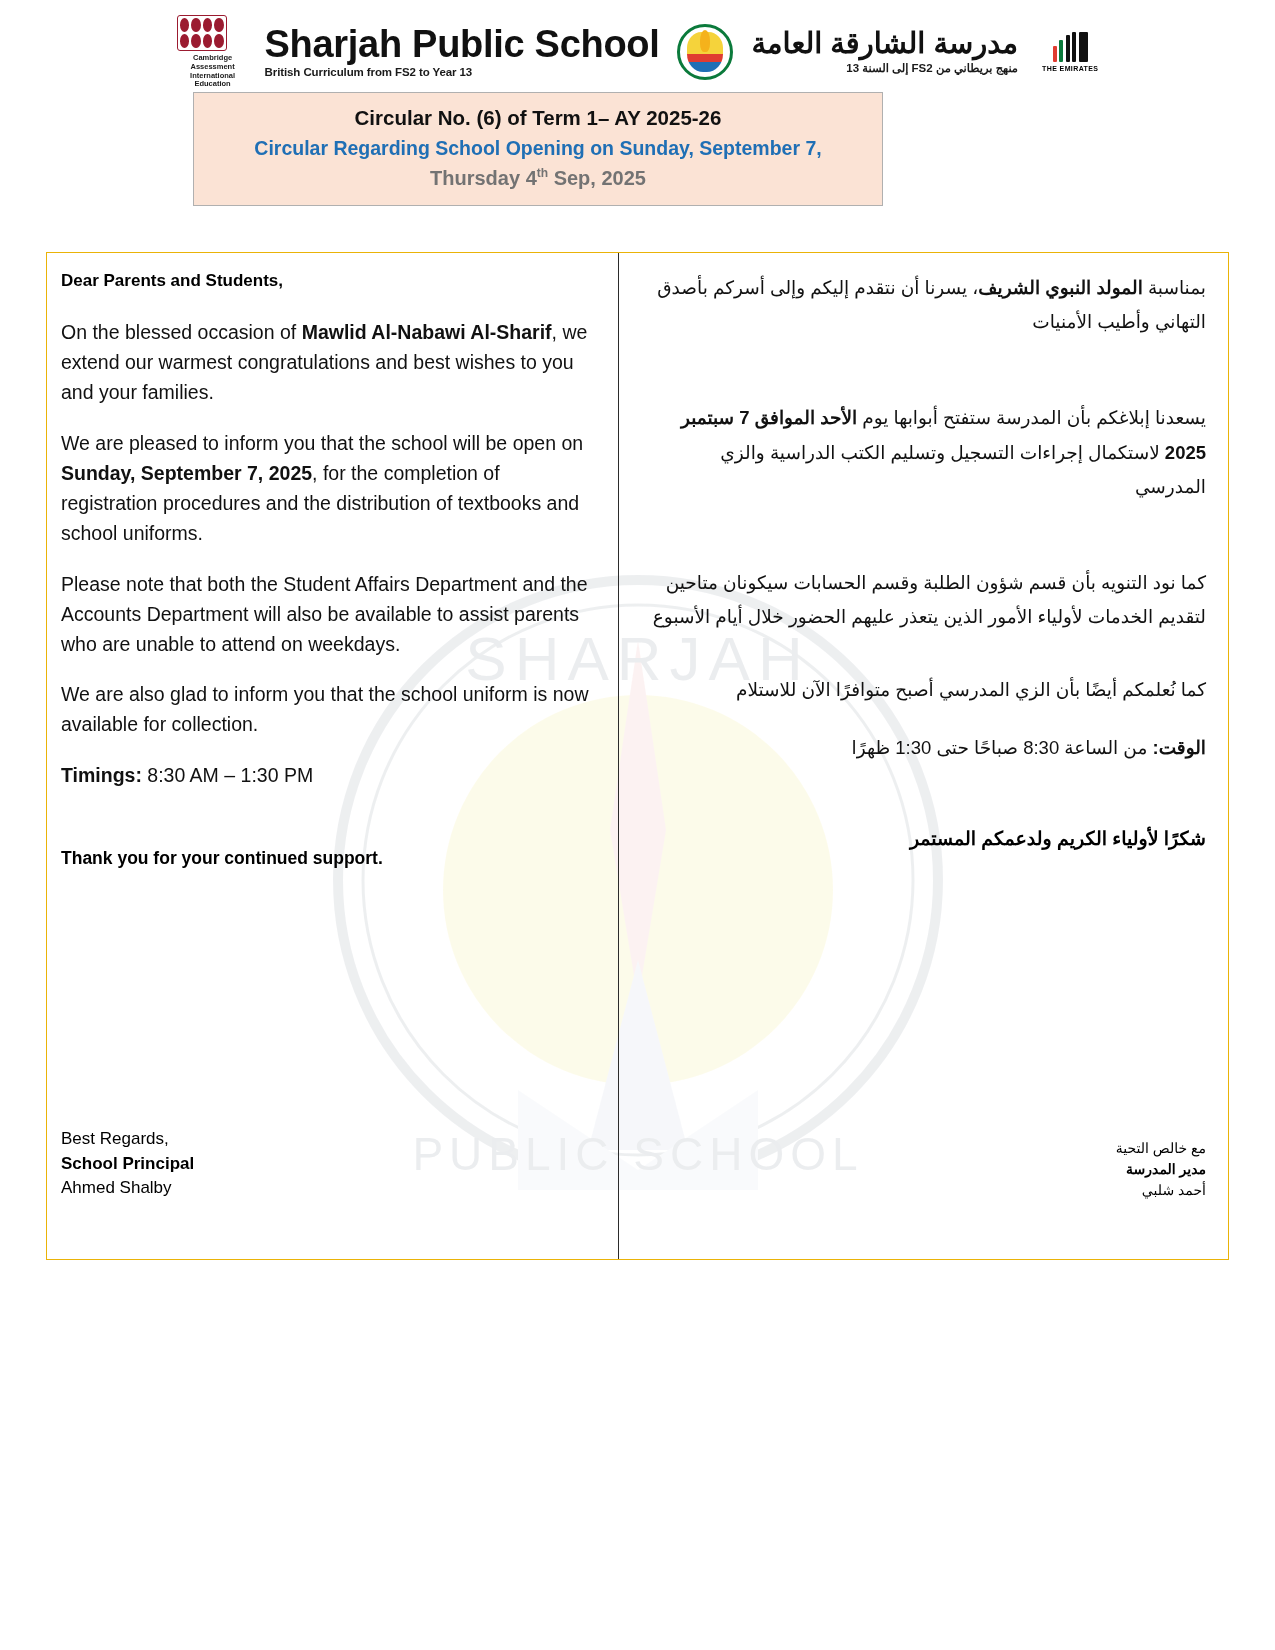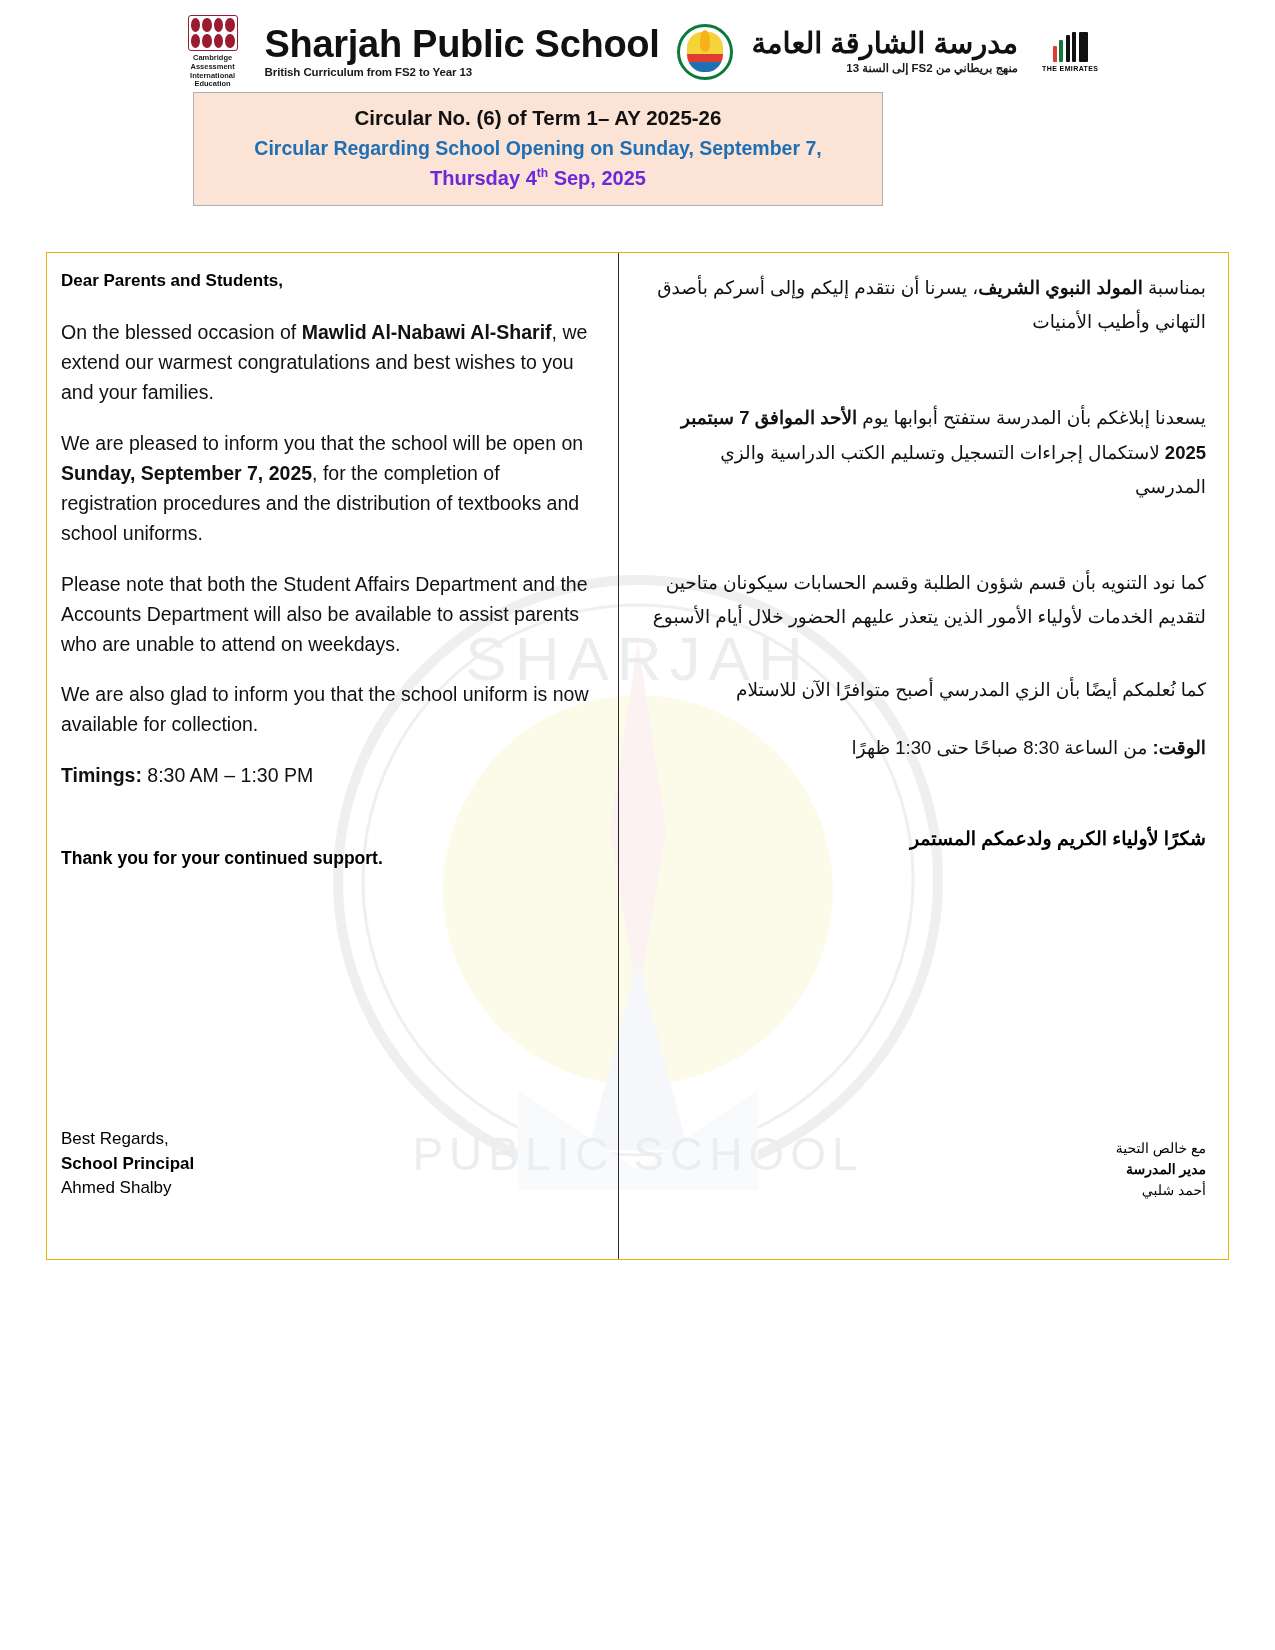--- a/index.html
+++ b/index.html
@@ -23,21 +23,21 @@
     display: flex;
     align-items: center;
     justify-content: center;
     gap: 10px;
     padding-top: 8px;
   }
   .cambridge-logo {
     width: 72px;
     display: flex;
     flex-direction: column;
-    align-items: center;
+    align-items: flex-start;
     margin-right: 6px;
   }
   .cambridge-shield {
     width: 50px;
     height: 36px;
     border: 1.5px solid #9b1b30;
     border-radius: 3px;
     display: grid;
     grid-template-columns: repeat(4, 1fr);
     grid-template-rows: repeat(2, 1fr);
@@ -169,21 +169,21 @@
   }
   .title-line-2 {
     font-size: 19.5px;
     font-weight: bold;
     color: #1f6fb5;
     line-height: 1.5;
   }
   .title-line-3 {
     font-size: 20px;
     font-weight: bold;
-    color: #6d28d9;
+    color: #737373;
     line-height: 1.5;
   }
   .title-line-3 sup { font-size: 12px; }
 
   
   .watermark {
     position: absolute;
     left: 50%;
     top: 880px;
     transform: translate(-50%, -50%);

